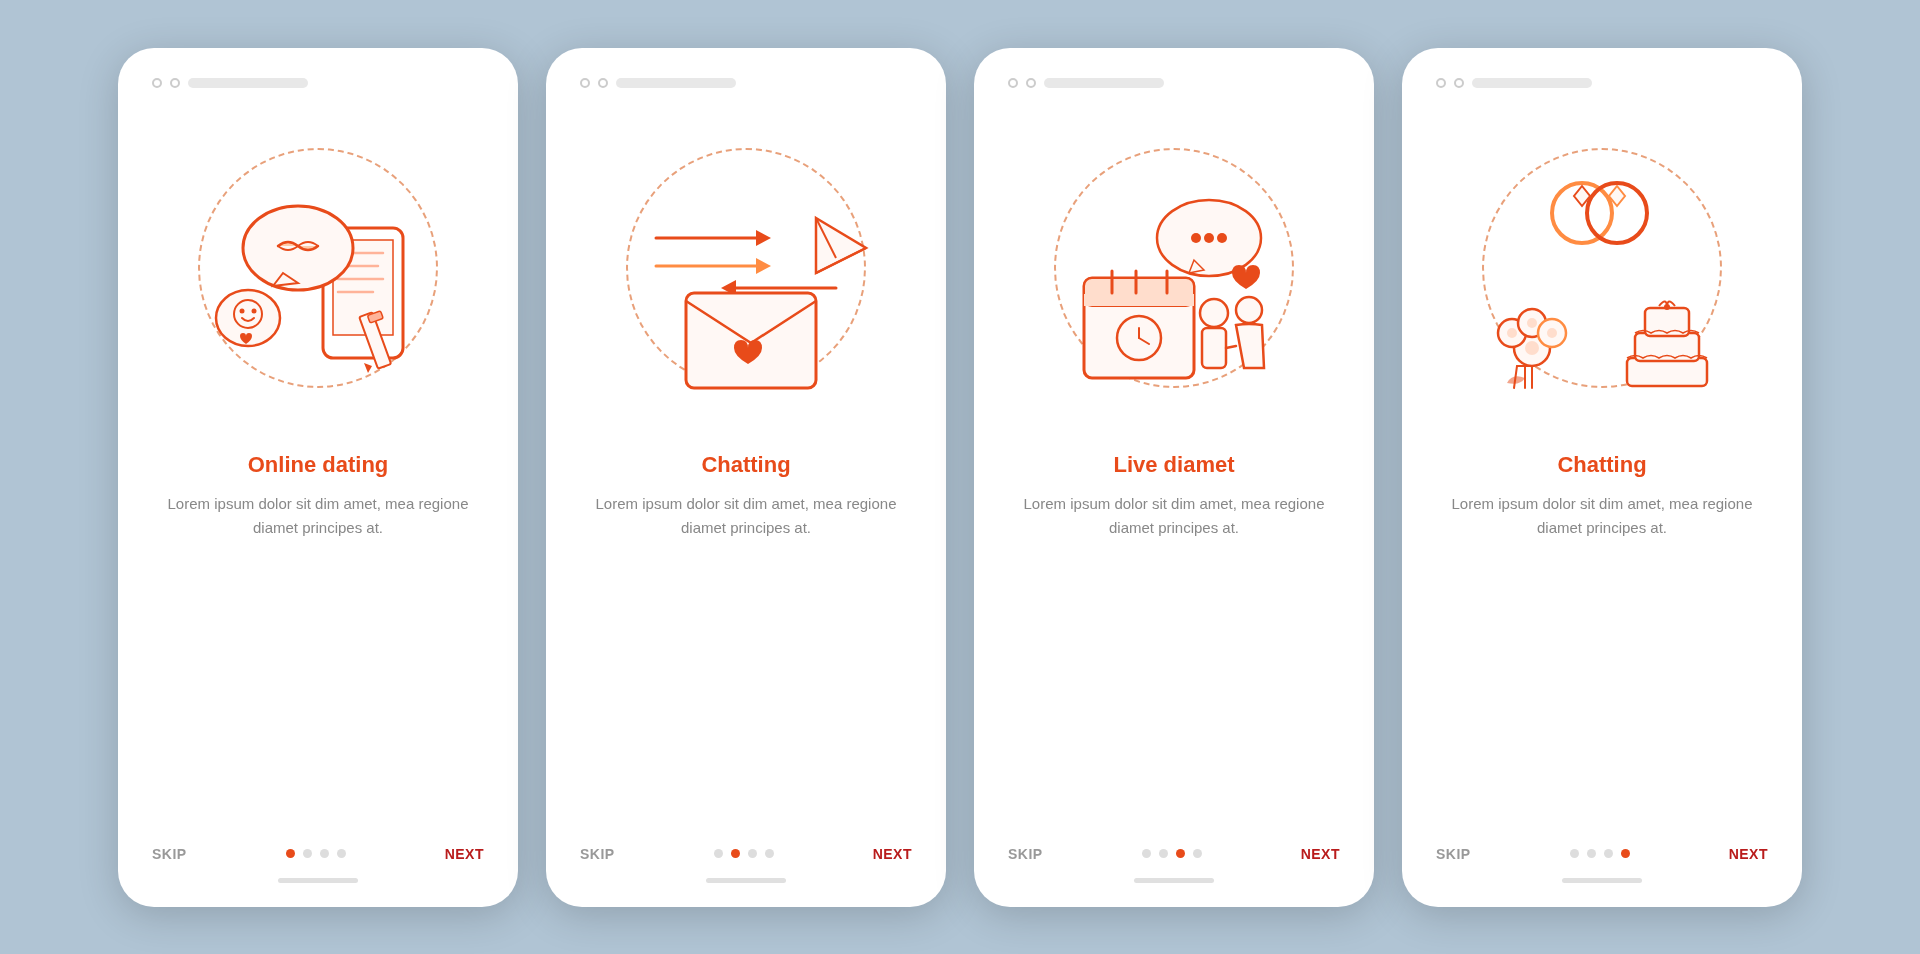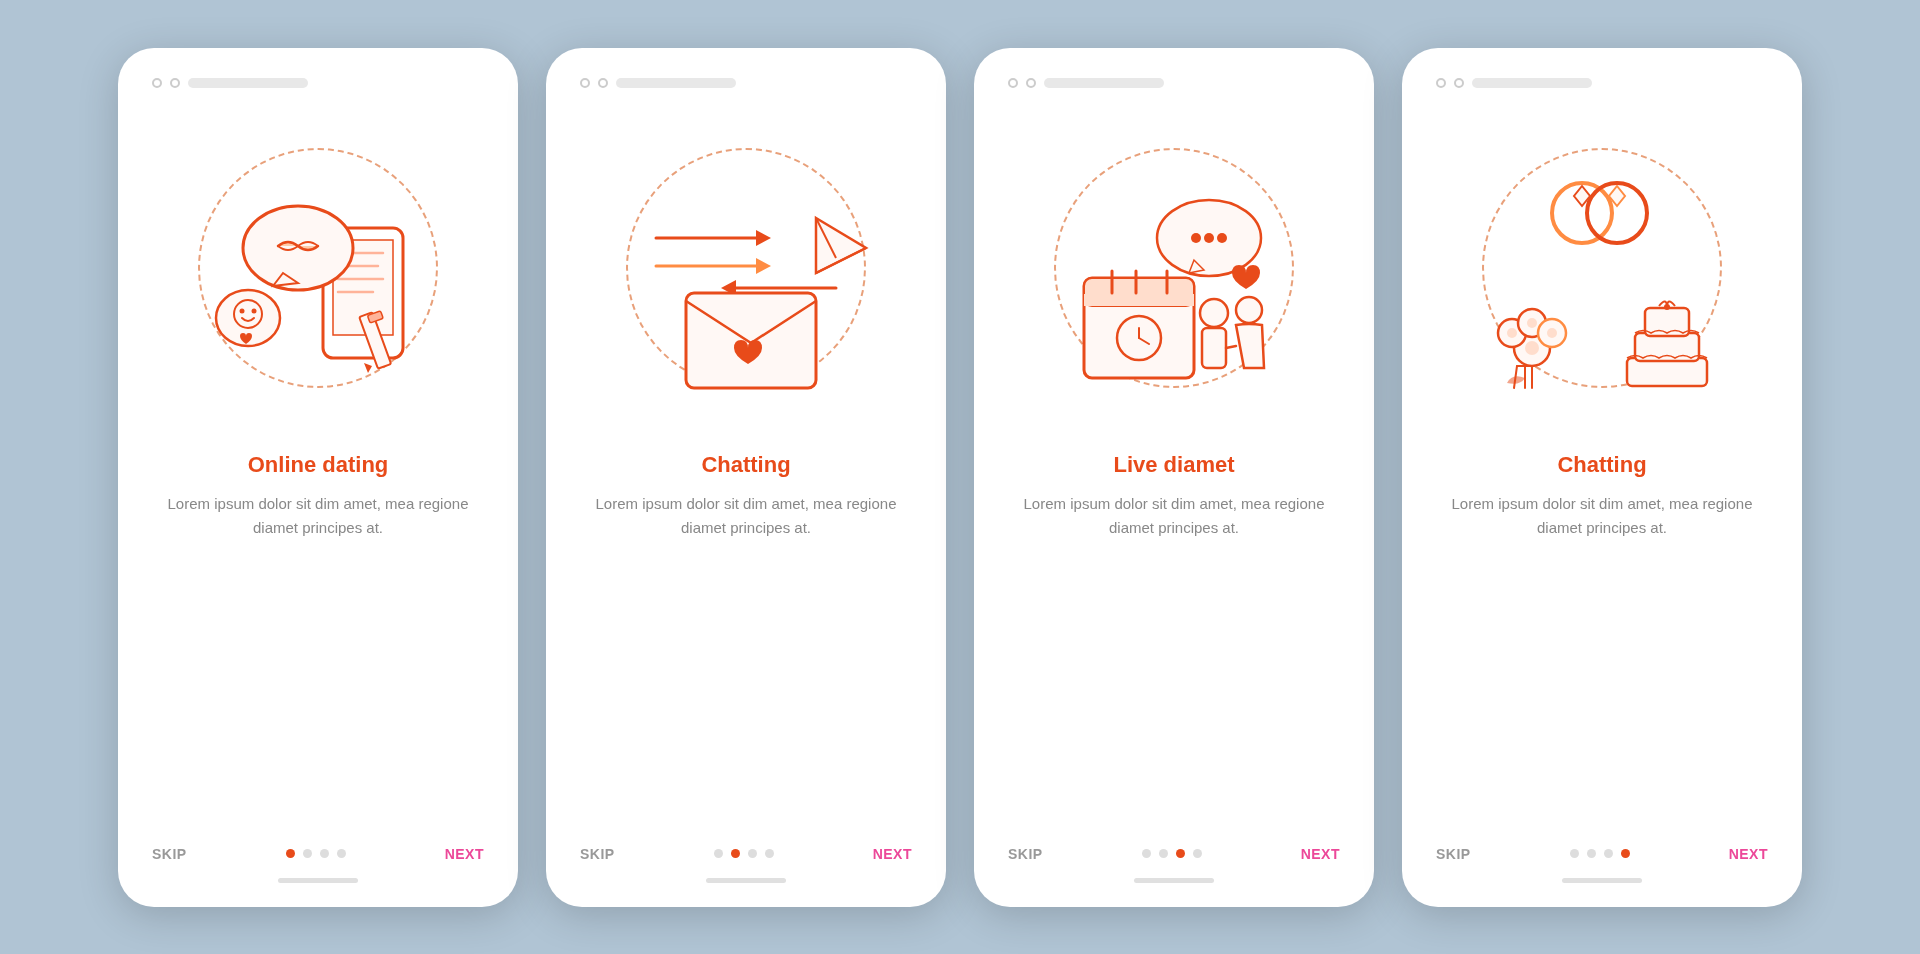--- a/index.html
+++ b/index.html
@@ -155,21 +155,21 @@
       background: #ddd;
     }
 
     .nav-dot.active {
       background: #e84b1a;
     }
 
     .nav-next {
       font-size: 14px;
       font-weight: 700;
-      color: #ec4899;
+      color: #b91c1c;
       letter-spacing: 0.5px;
     }
 
     
     .bottom-handle {
       width: 80px;
       height: 5px;
       background: #e0e0e0;
       border-radius: 3px;
       margin-top: 16px;

